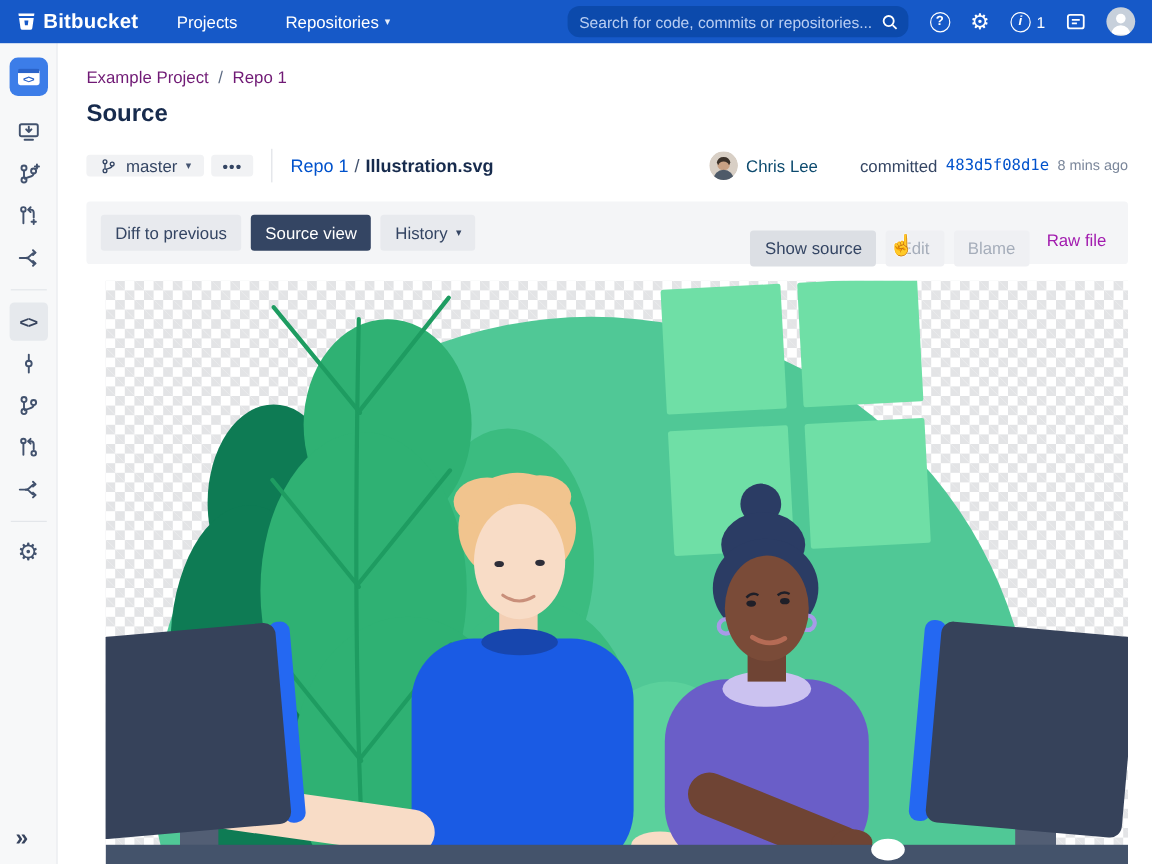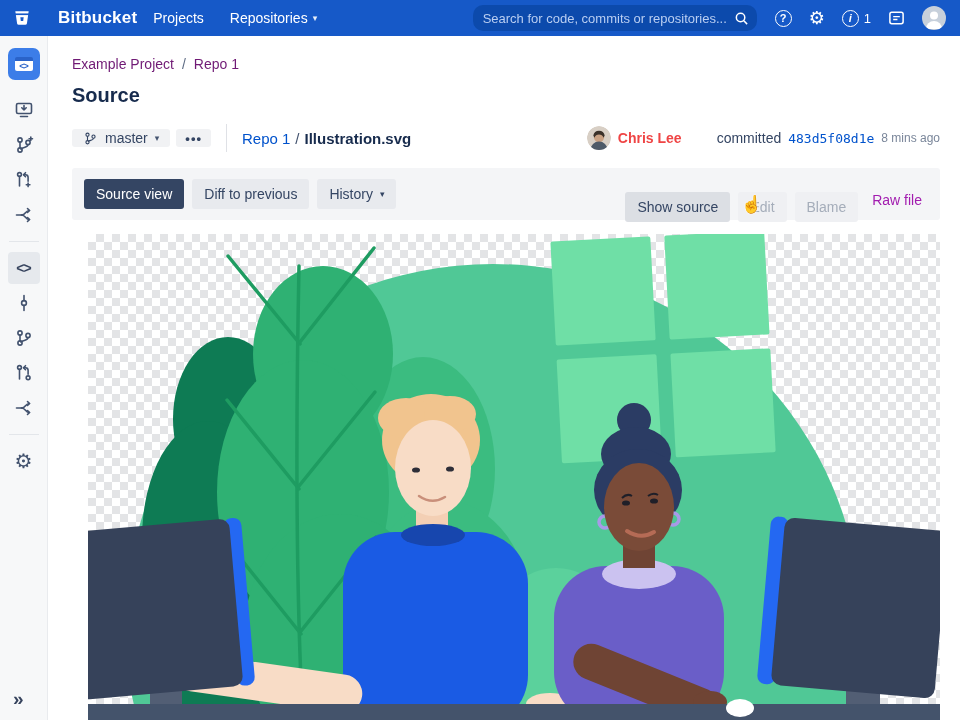--- a/index.html
+++ b/index.html
@@ -3,23 +3,23 @@
 <meta charset="utf-8">
 <style>
   * { box-sizing: border-box; margin: 0; padding: 0; }
   html,body { width:960px; height:720px; overflow:hidden; background:#fff;
     font-family:"Liberation Sans", sans-serif; }
 
   
   .topnav { position:absolute; top:0; left:0; width:960px; height:36px;
     background:#1659C8; display:flex; align-items:center; padding:0 14px 0 12px;
     color:#fff; z-index:20; }
-  .brand { display:flex; align-items:center; gap:7px; margin-left:26px; }
+  .brand { display:flex; align-items:center; gap:7px; margin-left:4px; }
   .brand-name { font-size:17px; font-weight:600; letter-spacing:.2px; }
-  .nav-menu { display:flex; gap:26px; margin-left:16px; font-size:14px;align-items:center; }
+  .nav-menu { display:flex; gap:40px; margin-left:32px; font-size:14px;align-items:center; }
   .nav-item { display:flex; align-items:center; gap:5px; cursor:pointer; }
   .caret { font-size:9px; opacity:.9; }
   .nav-search { margin-left:auto; width:284px; height:26px; background:#0C4AAC;
     border-radius:10px; display:flex; align-items:center; padding:0 8px 0 10px; }
   .nav-search input { flex:1; background:transparent; border:none; outline:none;
     color:#EAF1FC; font-size:13px; font-family:"Liberation Sans",sans-serif; }
   .nav-search input::placeholder { color:#B9CEF2; }
   .nav-icons { display:flex; align-items:center; gap:17px; margin-left:18px; }
   .circle-icon { width:17px; height:17px; border:1.6px solid #fff; border-radius:50%;
     display:flex; align-items:center; justify-content:center; font-size:11px; font-weight:700; }
@@ -58,21 +58,21 @@
   .chip { background:#F1F2F4; border-radius:3px; height:18px; display:flex;
     align-items:center; gap:7px; padding:0 11px; color:#344563; font-size:14px; cursor:pointer; }
   .chip svg { stroke:#344563; fill:none; stroke-width:1.5; }
   .chip.more { margin-left:6px; font-size:13px; letter-spacing:1px; font-weight:700; padding:0 9px; }
   .vdiv { width:1px; height:28px; background:#DFE1E6; margin:0 15px; }
   .path { font-size:15px; display:flex; gap:5px; align-items:center; }
   .path .repo { color:#0052CC; cursor:pointer; }
   .path .sep { color:#42526E; }
   .path .file { color:#172B4D; font-weight:700; }
   .commit { margin-left:auto; display:flex; align-items:center; gap:7px; }
-  .commit .author { font-weight:700; color:#ef4444; font-size:14px; }
+  .commit .author { font-weight:400; color:#0c4a6e; font-size:14px; }
   .commit .action { color:#344563; font-size:14px;margin-left:28px; }
   .commit .hash { color:#0052CC; font-family:"DejaVu Sans Mono", monospace; font-size:13px; cursor:pointer; }
   .commit .time { color:#7A869A; font-size:12px; }
   .commit-avatar { width:24px; height:24px; border-radius:50%; overflow:hidden; }
 
   
   .toolbar { margin-top:14px; height:52px; background:#F4F5F7; border-radius:3px;
     display:flex; align-items:center; padding:0 12px; gap:8px; position:relative; }
   .tb-btn { height:30px; padding:0 12px; border-radius:3px; background:#E8EAEE;
     color:#344563; font-size:14px; display:flex; align-items:center; gap:7px; cursor:pointer; }
@@ -288,25 +288,25 @@
           </svg>
       </span>
       <span class="author">Chris Lee</span>
       <span class="action">committed</span>
       <span class="hash">483d5f08d1e</span>
       <span class="time">8 mins ago</span>
     </div>
   </div>
 
   <div class="toolbar">
+    <div class="tb-btn">
+      <span>Diff to previous</span>
+    </div>
     <div class="tb-btn active">
       <span>Source view</span>
-    </div>
-    <div class="tb-btn">
-      <span>Diff to previous</span>
     </div>
     <div class="tb-btn">
       <span>History</span>
       <span class="tb-caret">▾</span>
     </div>
     <div class="tb-right">
       <div class="tb-btn hovered">
         <span>Show source</span>
       </div>
       <div class="tb-btn disabled">

